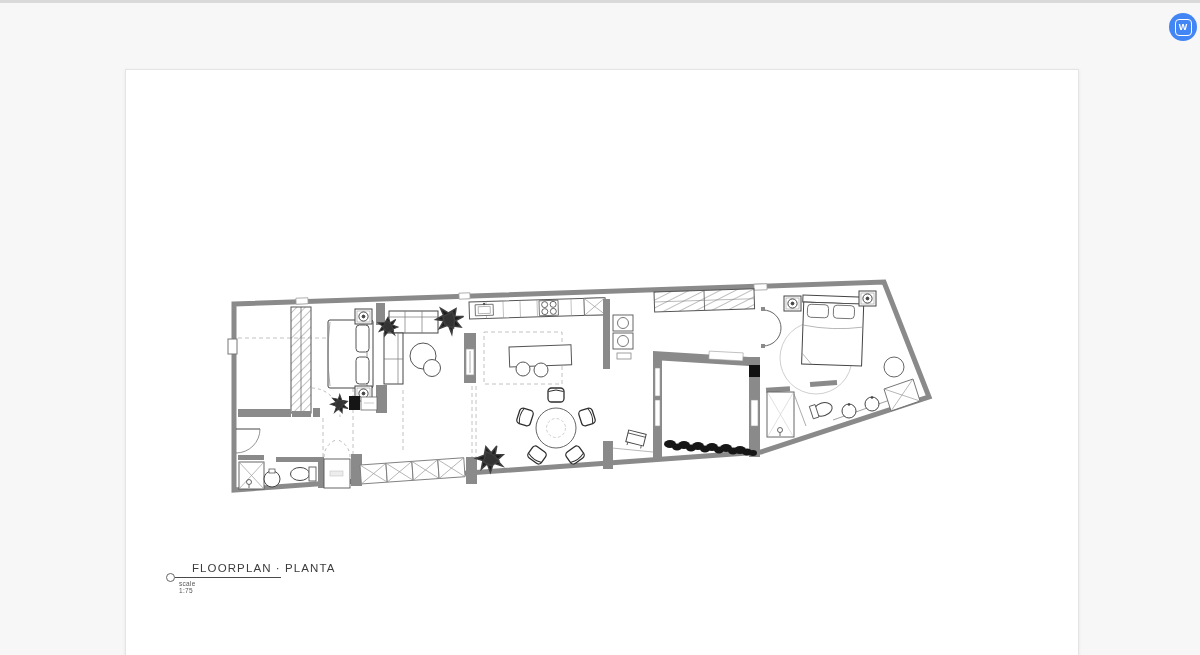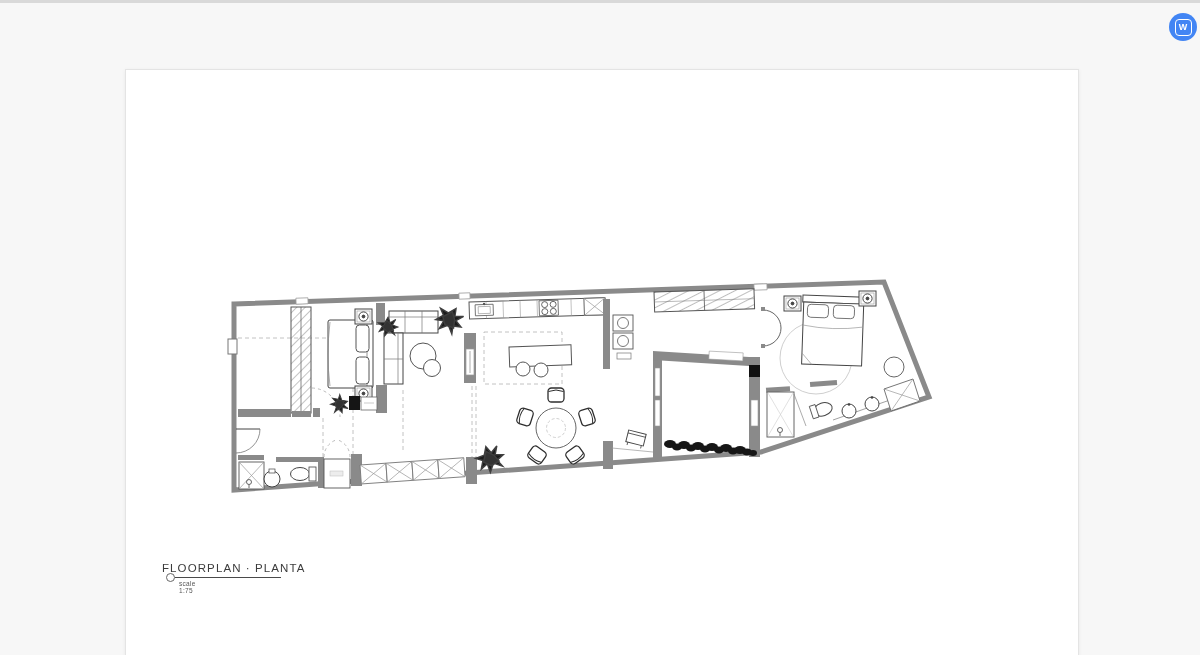--- a/index.html
+++ b/index.html
@@ -8,21 +8,21 @@
   .page{position:absolute;left:125px;top:69px;width:952px;height:586px;background:#ffffff;
     border:1px solid #e4e4e4;box-shadow:0 1px 4px rgba(0,0,0,.06);}
   .plan{position:absolute;inset:0;width:952px;height:586px;}
   .extension-badge{position:absolute;left:1169px;top:13px;width:28px;height:28px;border-radius:50%;
     background:#4285f4;display:flex;align-items:center;justify-content:center;cursor:pointer;}
   .w-box{width:15px;height:15px;border:1.6px solid #ffffff;border-radius:4px;
     display:flex;align-items:center;justify-content:center;
     color:#ffffff;font-size:9px;font-weight:bold;line-height:1;}
   .title-block{position:absolute;left:36px;top:492px;color:#3e3e3e;}
   .north-circle{position:absolute;left:4px;top:11px;width:7px;height:7px;border:1px solid #666;border-radius:50%;}
-  .plan-title{position:absolute;left:0;top:0;font-size:11.5px;letter-spacing:1.1px;
+  .plan-title{position:absolute;left:30px;top:0;font-size:11.5px;letter-spacing:1.1px;
     font-weight:500;color:#3c3c3c;white-space:nowrap;}
   .title-rule{position:absolute;left:13px;top:15px;width:106px;height:0;border-top:1.4px solid #4a4a4a;}
   .plan-scale{position:absolute;left:17px;top:18px;font-size:6.5px;color:#555;letter-spacing:.3px;}
 </style>
 </head>
 <body>
 
 <div class="topbar"></div>
 
 <div class="page">

